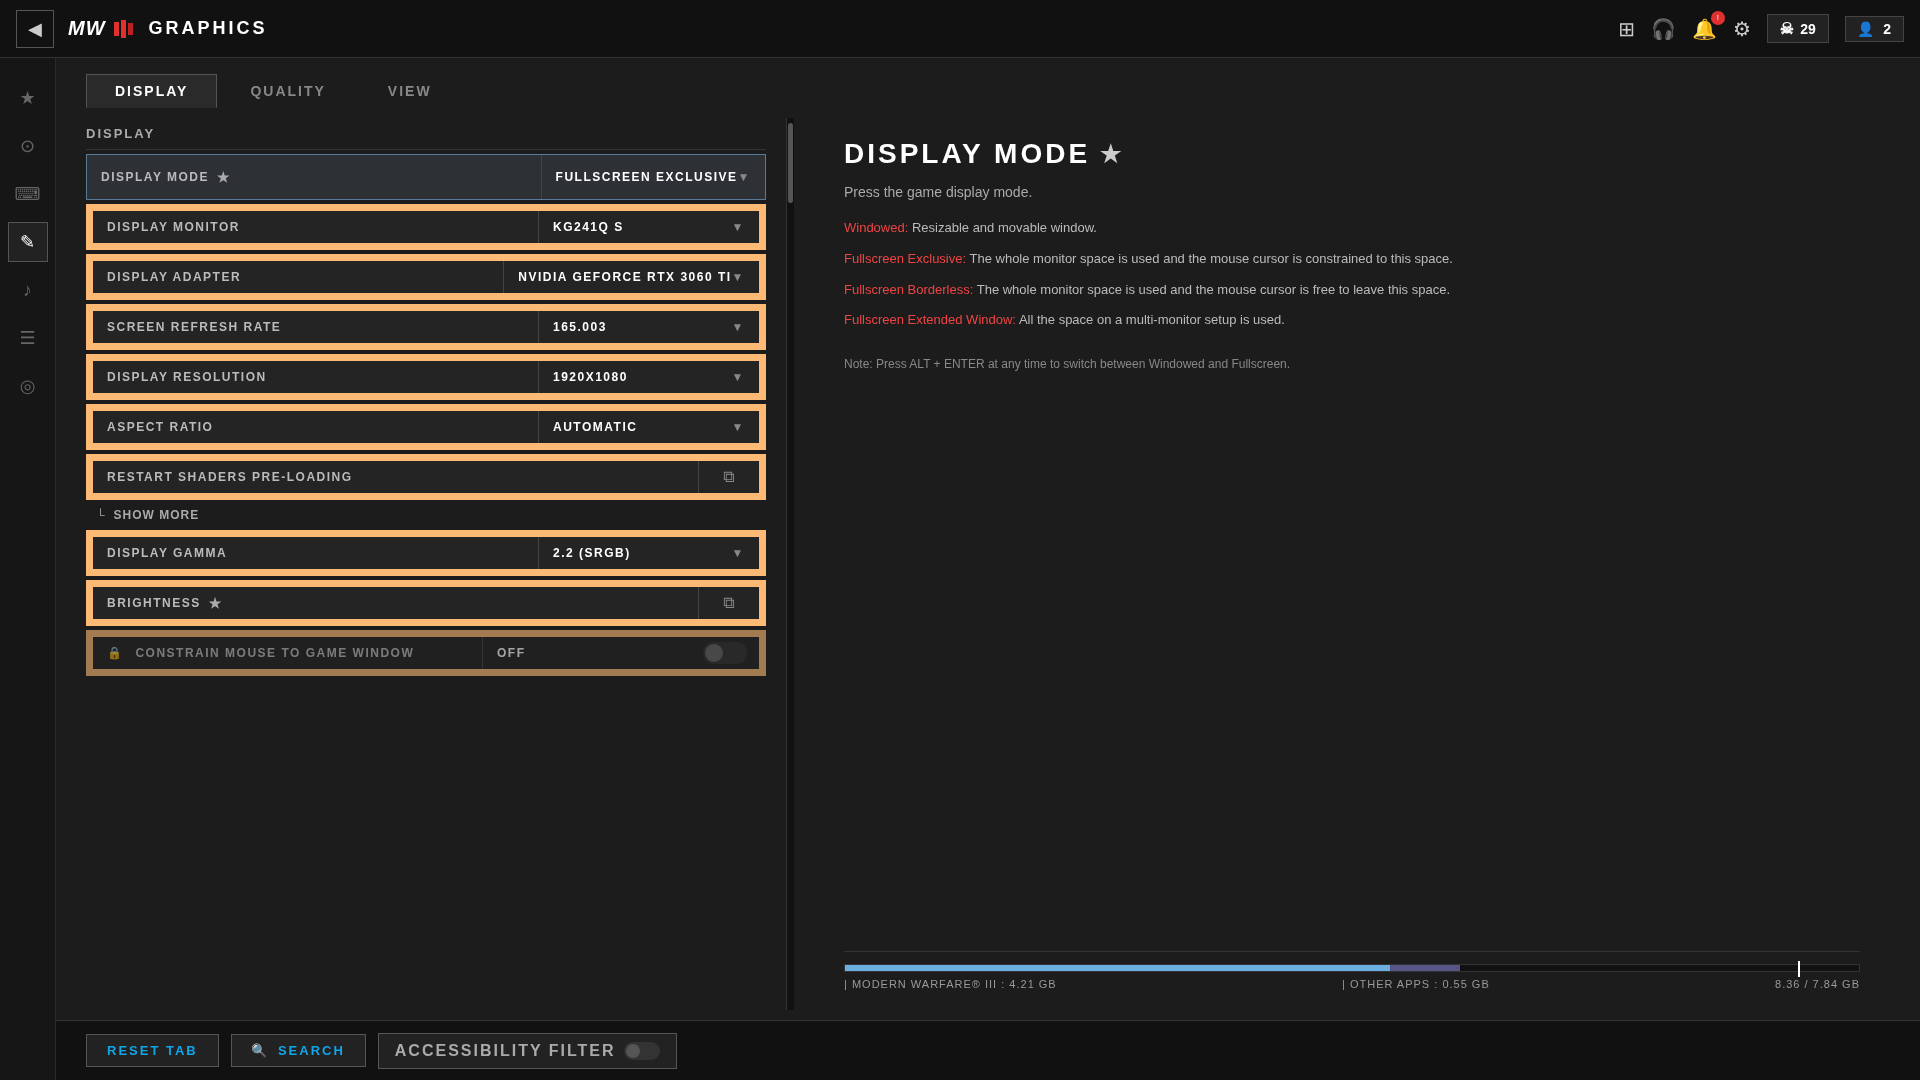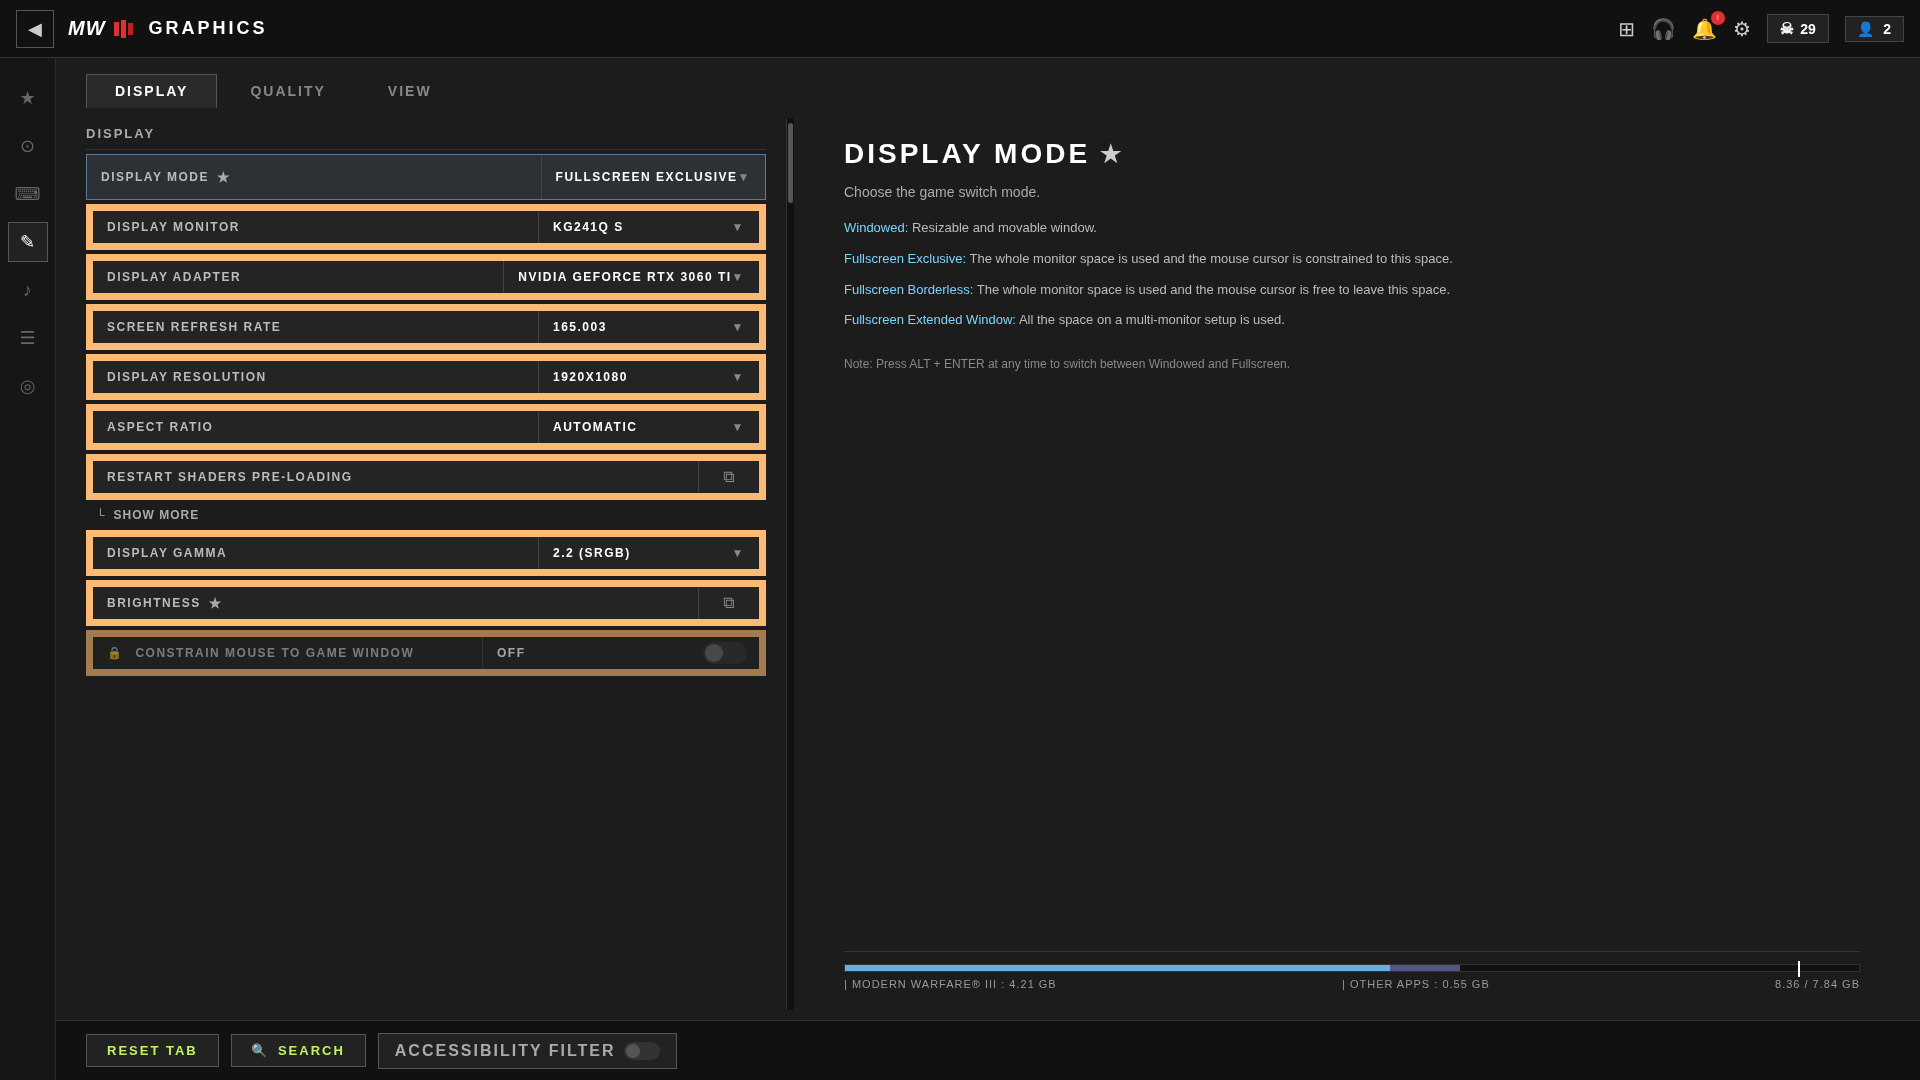--- a/index.html
+++ b/index.html
@@ -318,21 +318,21 @@
       color: #aaa;
       margin-bottom: 18px;
     }
     .info-desc {
       font-size: 13px;
       color: #bbb;
       line-height: 1.6;
       margin-bottom: 10px;
     }
     .info-highlight {
-      color: #7dd3fc;
+      color: #ef4444;
     }
     .info-note {
       font-size: 12px;
       color: #888;
       margin-top: 14px;
       line-height: 1.5;
     }
 
     
     .vram-section {
@@ -390,21 +390,21 @@
       border-top: 1px solid #333;
       display: flex;
       align-items: center;
       padding: 0 30px;
       gap: 12px;
     }
     .bottom-btn {
       padding: 8px 20px;
       border: 1px solid #555;
       background: #222;
-      color: #bef264;
+      color: #0ea5e9;
       font-size: 13px;
       font-weight: 700;
       letter-spacing: 2px;
       text-transform: uppercase;
       cursor: pointer;
       display: flex; align-items: center; gap: 8px;
     }
     .accessibility-filter {
       display: flex; align-items: center; gap: 8px;
       border: 1px solid #555;
@@ -633,21 +633,21 @@
 
       <div class="scroll-track">
         <div class="scroll-thumb"></div>
       </div>
 
       <div class="info-panel">
         <div class="info-title">
           <span>DISPLAY MODE</span>
           <span class="title-star">★</span>
         </div>
-        <div class="info-subtitle">Choose the game switch mode.</div>
+        <div class="info-subtitle">Press the game display mode.</div>
 
         <div class="info-desc">
           <span class="info-highlight">Windowed:</span>
           <span> Resizable and movable window.</span>
         </div>
         <div class="info-desc">
           <span class="info-highlight">Fullscreen Exclusive:</span>
           <span> The whole monitor space is used and the mouse cursor is constrained to this space.</span>
         </div>
         <div class="info-desc">

